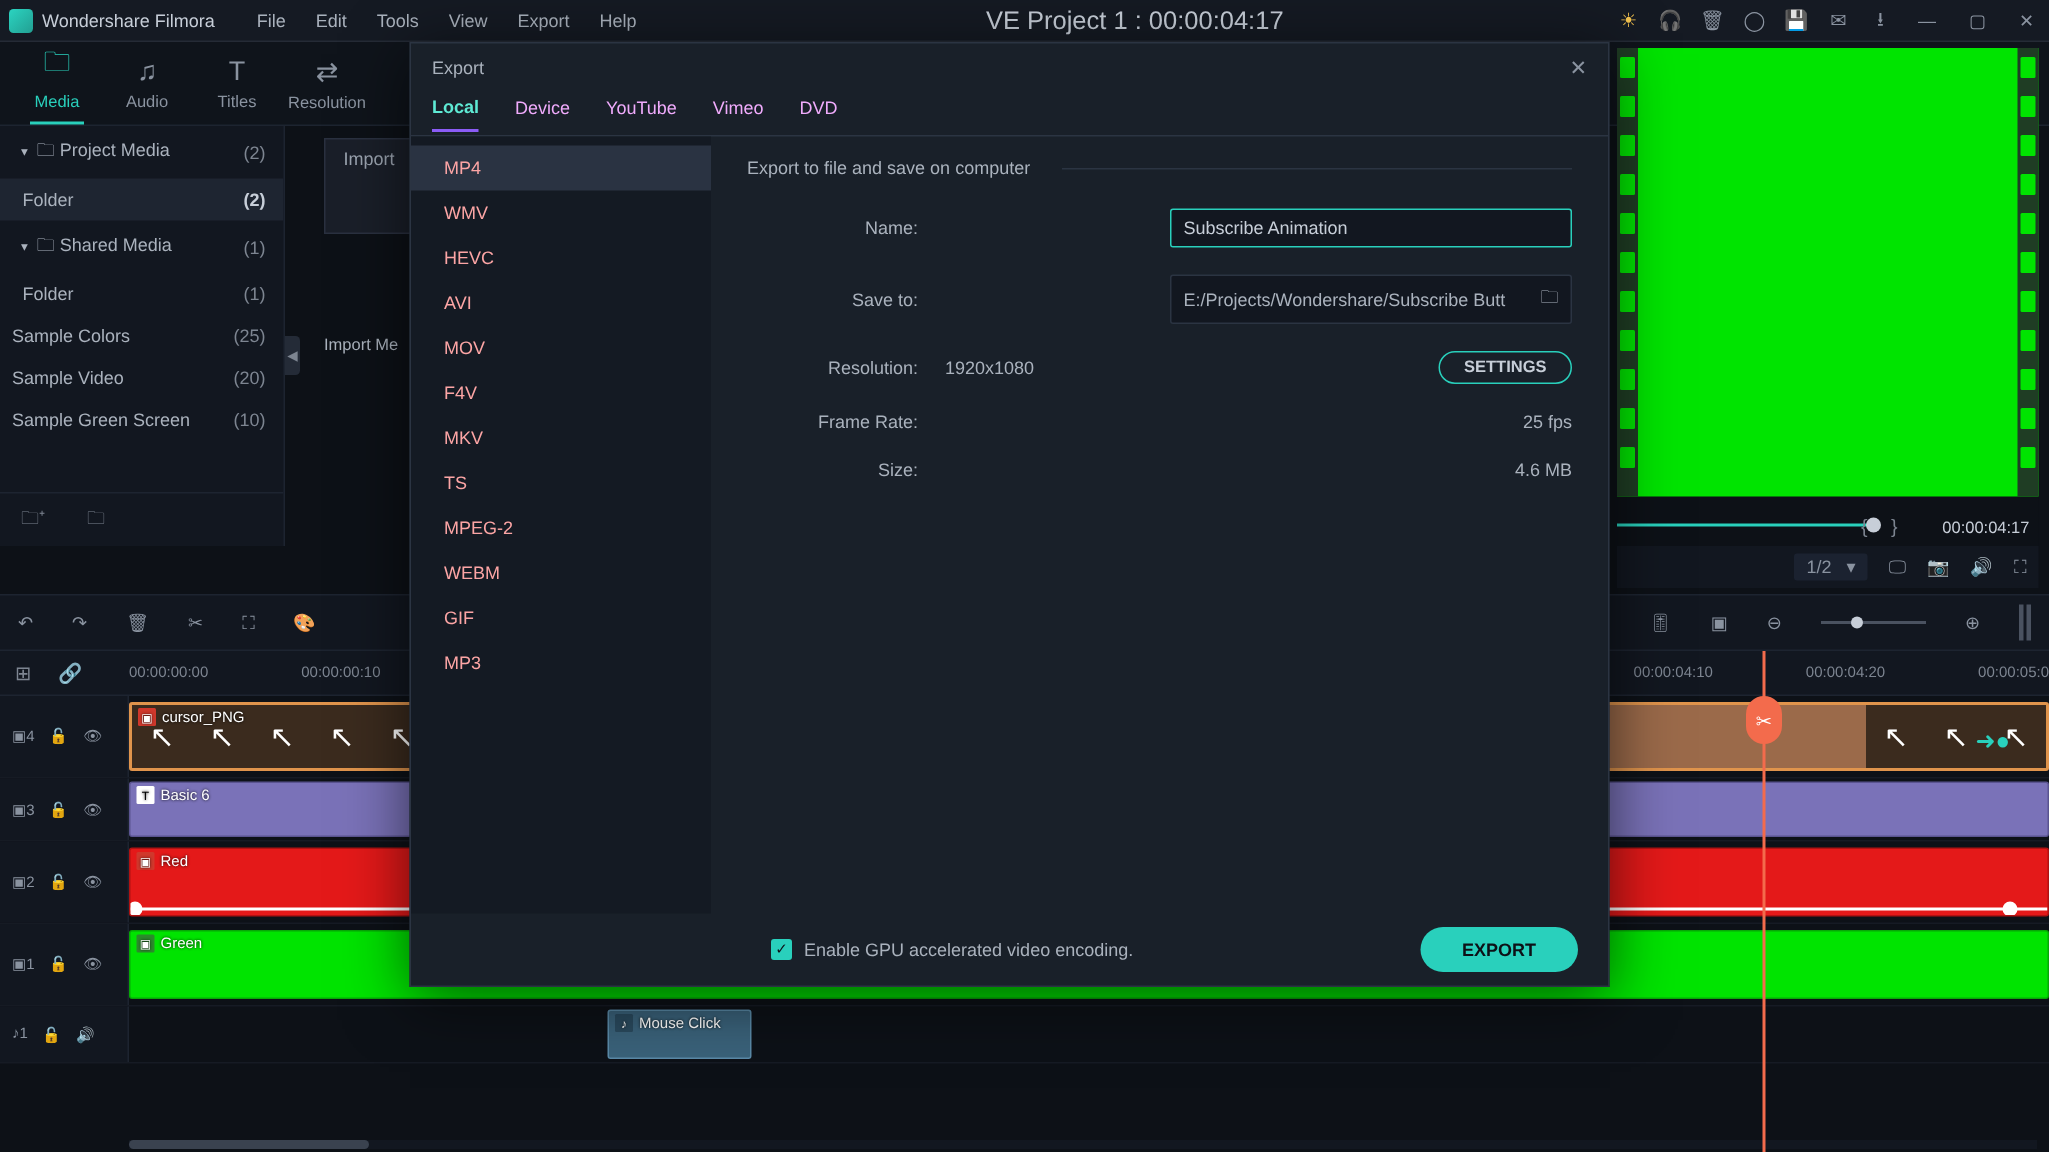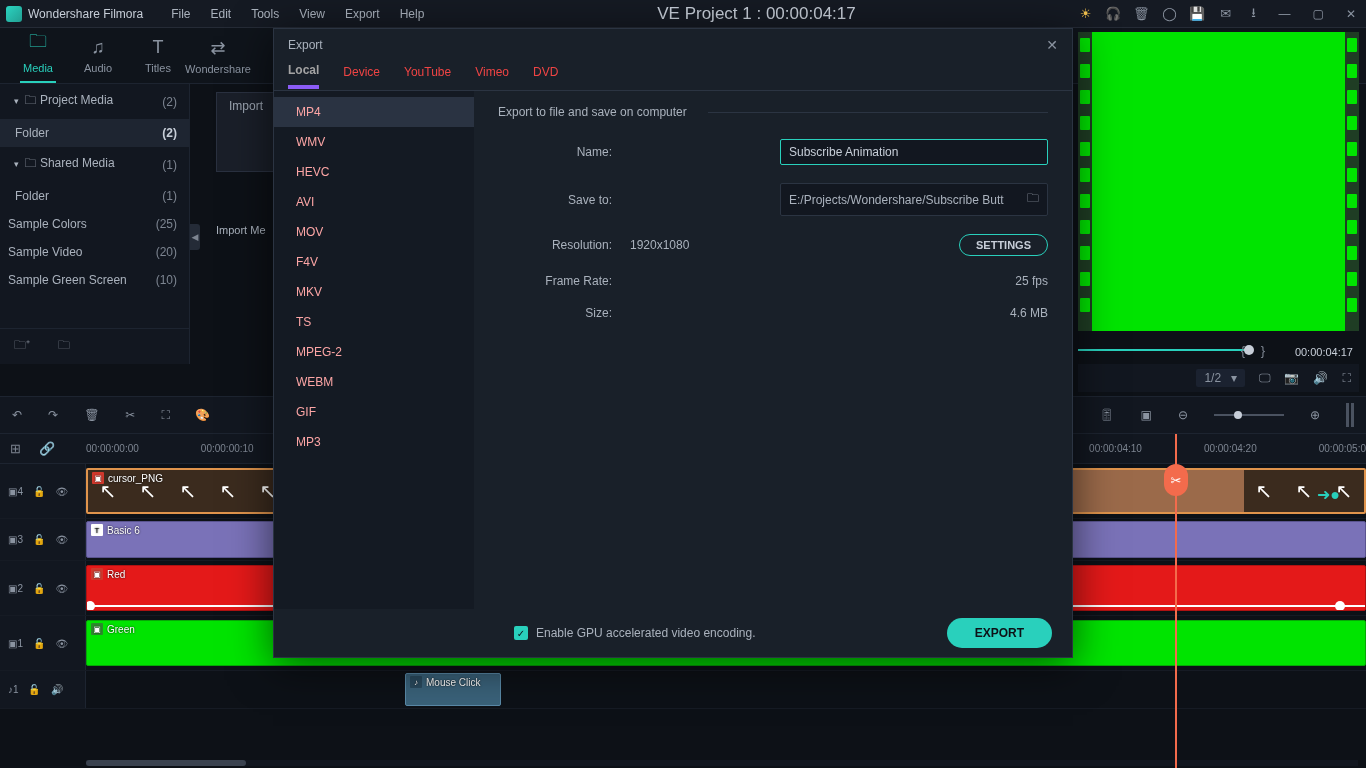--- a/index.html
+++ b/index.html
@@ -29,21 +29,21 @@
 .sideitem { display:flex; align-items:center; justify-content:space-between; padding:7px 12px 7px 14px; color:#aab2bd; font-size:12px; cursor:pointer; }
 .sideitem.indent { padding-left:15px;text-align:center; }
 .sideitem.active { background:#1e2531; }
 .sideitem .caret { margin-right:6px; font-size:9px; }
 .sidecount { color:#7d8591; }
 .sidebottom { position:absolute; bottom:0; left:0; right:0; height:36px; display:flex; align-items:center; padding-left:14px; gap:28px; border-top:1px solid #1d2430; color:#7d8591; }
 
 
 .contentzone { position:absolute; left:190px; top:84px; right:0; bottom:404px; background:#0d1117; }
 .collapsehandle { position:absolute; left:0; top:140px; width:10px; height:26px; background:#242b37; color:#7d8591; display:flex; align-items:center; justify-content:center; font-size:9px; cursor:pointer; border-radius:0 3px 3px 0; }
-.importbox { position:absolute; left:26px; top:8px; width:60px; height:80px; background:#1a1f29; border:1px solid #2a3140; display:flex; align-items:flex-start; justify-content:center; }
+.importbox { position:absolute; left:26px; top:8px; width:60px; height:64px; background:#1a1f29; border:1px solid #2a3140; display:flex; align-items:flex-start; justify-content:center; }
 .importlbl { position:absolute; left:26px; top:140px; color:#aab2bd; font-size:11px; }
 
 
 .preview { position:absolute; right:7px; top:32px; width:281px; height:360px; background:#0d1117; }
 .previewscreen { position:absolute; left:0; right:0; top:0; height:299px; background:#00e400; }
 .sprockets { position:absolute; top:0; bottom:61px; width:14px; background:#1f3d24; display:flex; flex-direction:column; gap:12px; padding-top:6px; align-items:center; }
 .sprockets.left { left:0; } .sprockets.right { right:0; }
 .sprocket { width:10px; height:14px; background:#00e400; border-radius:1px; }
 .prevtime { position:absolute; right:6px; bottom:34px; color:#c7ced8; font-size:11px; }
 .prevmarkers { position:absolute; right:88px; bottom:34px; color:#7d8591; font-size:13px; letter-spacing:6px; }
@@ -88,22 +88,22 @@
 .arrowglyph { position:absolute; right:24px; bottom:8px; color:#29d0bc; font-size:16px; }
 
 .hscroll { position:absolute; left:86px; right:8px; bottom:2px; height:6px; background:#121720; }
 .hscroll .thumb { position:absolute; left:0; width:160px; top:0; bottom:0; background:#3a424f; border-radius:3px; }
 
 
 .dialog { position:absolute; left:273px; top:28px; width:800px; height:630px; background:#192029; border:1px solid #2b3442; box-shadow:0 8px 40px rgba(0,0,0,.6); z-index:50; }
 .dlgtitle { height:32px; display:flex; align-items:center; justify-content:space-between; padding:0 14px; color:#aab2bd; font-size:12px; }
 .dlgclose { color:#8a93a0; cursor:pointer; font-size:14px; }
 .dlgtabs { display:flex; gap:24px; padding:0 14px; height:30px; align-items:center; border-bottom:1px solid #2b3442; }
-.dlgtab { color:#ef4444; font-size:12px; padding-bottom:8px; cursor:pointer; }
-.dlgtab.active { color:#a3a3a3; border-bottom:4px solid #8b5cf6; font-weight:600; }
+.dlgtab { color:#f0abfc; font-size:12px; padding-bottom:8px; cursor:pointer; }
+.dlgtab.active { color:#5eead4; border-bottom:2px solid #8b5cf6; font-weight:600; }
 .dlgbody { position:absolute; top:62px; left:0; right:0; bottom:48px; display:flex; }
 .fmtlist { width:200px; background:#141a23; padding-top:6px; }
 .fmtitem { padding:8px 22px; color:#fca5a5; font-size:12px; cursor:pointer; }
 .fmtitem.active { background:#2a3342; }
 .exparea { flex:1; padding:14px 24px 0 24px; }
 .expheader { color:#aab2bd; font-size:12px; margin-bottom:20px; position:relative; }
 .expheader:after { content:""; position:absolute; left:210px; right:0; top:50%; height:1px; background:#2b3442; }
 .fldrow { display:flex; align-items:center; margin-bottom:18px;justify-content:space-between; }
 .fldlabel { width:132px; text-align:right; padding-right:18px; color:#aab2bd; font-size:12px; }
 .fldval { color:#aab2bd; font-size:12px; }
@@ -151,21 +151,21 @@
   <div class="modtab">
     <span class="ic">♫</span>
     <span>Audio</span>
   </div>
   <div class="modtab">
     <span class="ic">T</span>
     <span>Titles</span>
   </div>
   <div class="modtab">
     <span class="ic">⇄</span>
-    <span>Wondershare</span>
+    <span>Resolution</span>
   </div>
 </div>
 
 <div class="sidebar">
   <div class="sideitem">
     <span><span class="caret">▾</span>🗀 <span>Project Media</span></span>
     <span class="sidecount">(2)</span>
   </div>
   <div class="sideitem indent active">
     <span>Folder</span>

